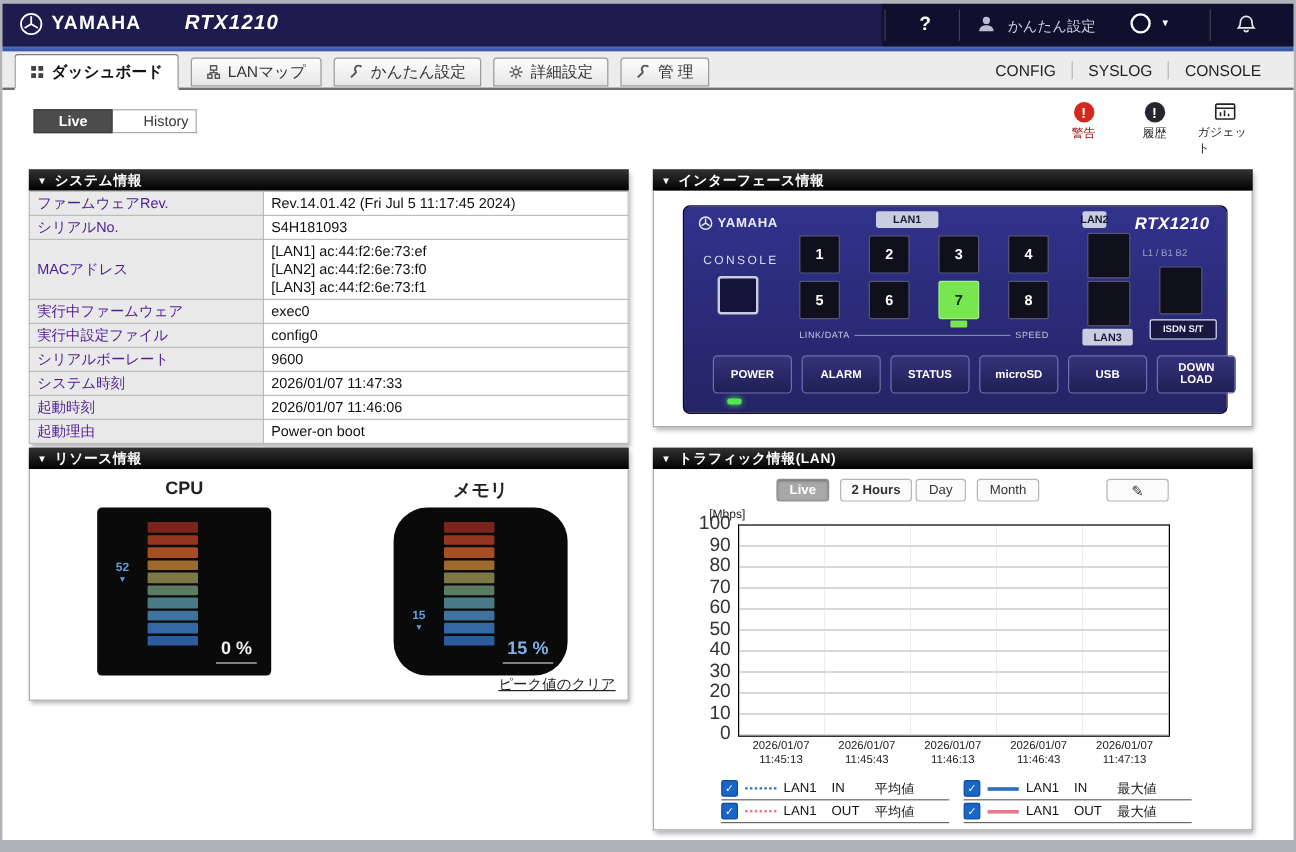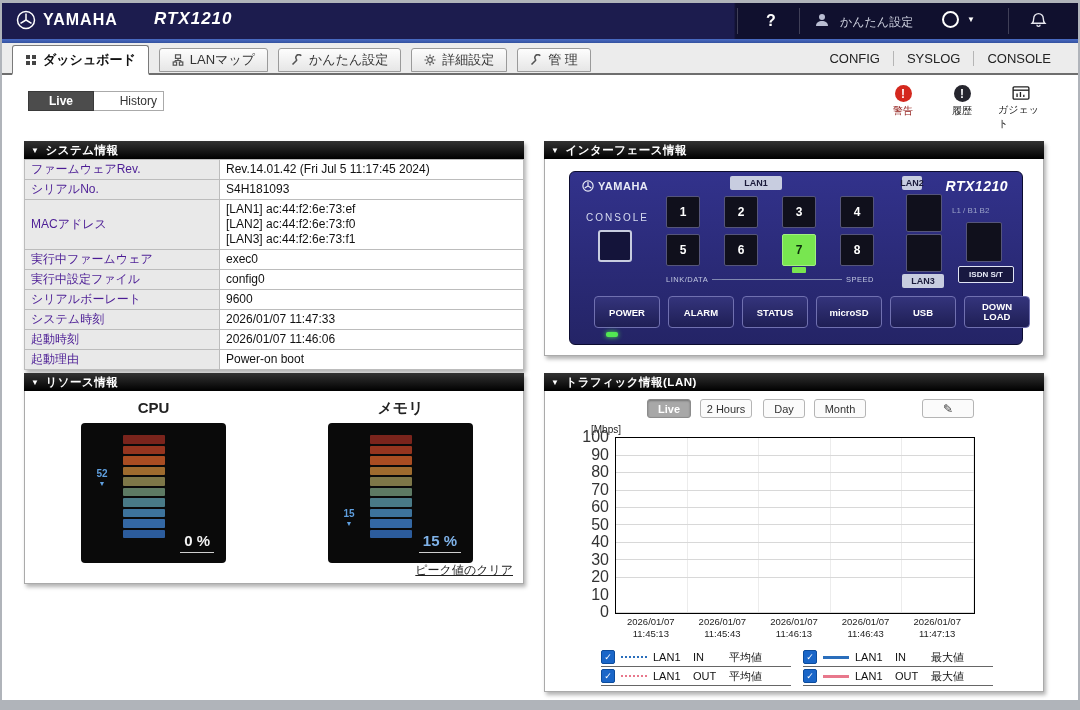--- a/index.html
+++ b/index.html
@@ -103,42 +103,42 @@
     justify-content:center;text-align:center;}
   .dbtn.dl{white-space:pre-line;line-height:10px;}
   .led{position:absolute;left:36px;top:160px;width:12px;height:5px;background:#52e852;
     border-radius:2px;box-shadow:0 0 5px #52e852;}
   
   .res-body{position:relative;height:192px;background:#fff;border:1px solid #aaa;border-top:none;}
   .gtitle{position:absolute;top:8px;width:145px;text-align:center;font-size:15px;
     font-weight:bold;color:#222;}
   .gt-cpu{left:56px;}.gt-mem{left:303px;}
   .gauge{position:absolute;top:32px;width:145px;height:140px;background:#0a0a0a;border-radius:4px;}
-  .g-cpu{left:56px;}.g-mem{left:303px;}
+  .g-cpu{left:56px;}.g-mem{left:303px;border-radius:28px;}
   .segs{position:absolute;left:42px;top:12px;width:42px;}
   .seg-bar{height:8.5px;margin-bottom:2px;border-radius:1px;}
   .sg1{background:#7a241c}.sg2{background:#95351f}.sg3{background:#a94d22}.sg4{background:#9e6b2e}
   .sg5{background:#7d7748}.sg6{background:#5d7a63}.sg7{background:#497a87}.sg8{background:#3d739c}
   .sg9{background:#3468a4}.sg10{background:#2c5c9c}
   .peak{position:absolute;left:8px;width:26px;text-align:center;color:#5f9fdf;font-size:10px;
     line-height:10px;font-weight:bold;}
   .peak .parr{display:block;font-size:7px;color:#5f9fdf;}
   .pct{position:absolute;right:12px;bottom:10px;font-size:15px;font-weight:bold;
     border-bottom:1px solid #cfcfcf;padding:0 4px 3px;}
   .pct.cpu{color:#f2f2f2;}
   .pct.mem{color:#7fb2e8;}
   .clearlink{position:absolute;right:10px;bottom:4px;font-size:12px;color:#222;
     text-decoration:underline;cursor:pointer;}
   
   .tr-body{position:relative;height:300px;background:#fff;border:1px solid #aaa;border-top:none;}
   .tbtn{position:absolute;top:8px;height:19px;font-size:11px;border-radius:3px;cursor:pointer;
     background:#fbfbfb;border:1px solid #b5b5b5;color:#333;padding:0;}
   .tb-live{left:102px;width:44px;background:#a8a8a8;border-color:#8c8c8c;color:#fff;
     box-shadow:inset 0 1px 2px rgba(0,0,0,.3);font-weight:bold;}
-  .tb-2h{left:155px;width:52px;}
+  .tb-2h{left:155px;width:60px;font-weight:bold;}
   .tb-day{left:218px;width:42px;}
   .tb-mon{left:269px;width:52px;}
   .tb-edit{left:377px;width:52px;font-size:12px;}
   .ylab{position:absolute;left:46px;top:33px;font-size:10px;color:#222;}
   .plot{position:absolute;left:70px;top:46px;width:358px;height:175px;background:#fff;
     border:1px solid #000;
     background-image:
       repeating-linear-gradient(to bottom,transparent 0 16.5px,#d8d8d8 16.5px 17.5px),
       repeating-linear-gradient(to right,transparent 0 70.6px,#ececec 70.6px 71.6px);}
   .yticks{position:absolute;left:14px;top:42px;width:50px;height:183px;display:flex;

